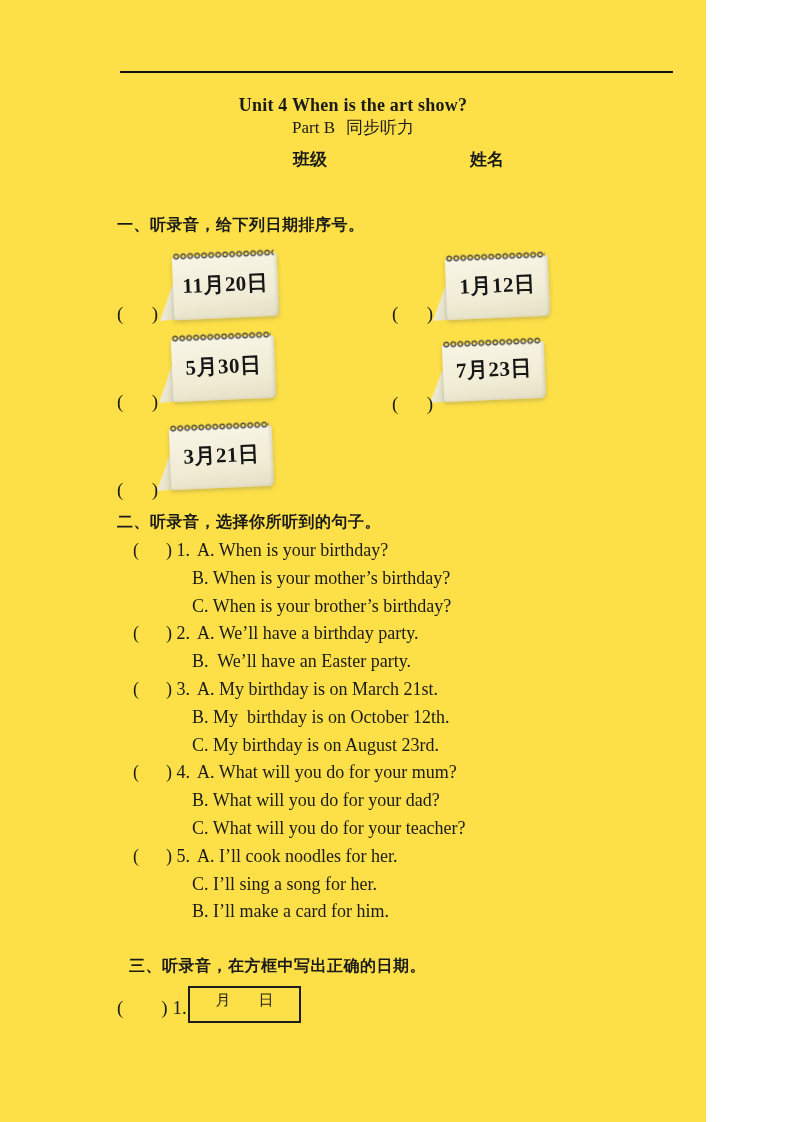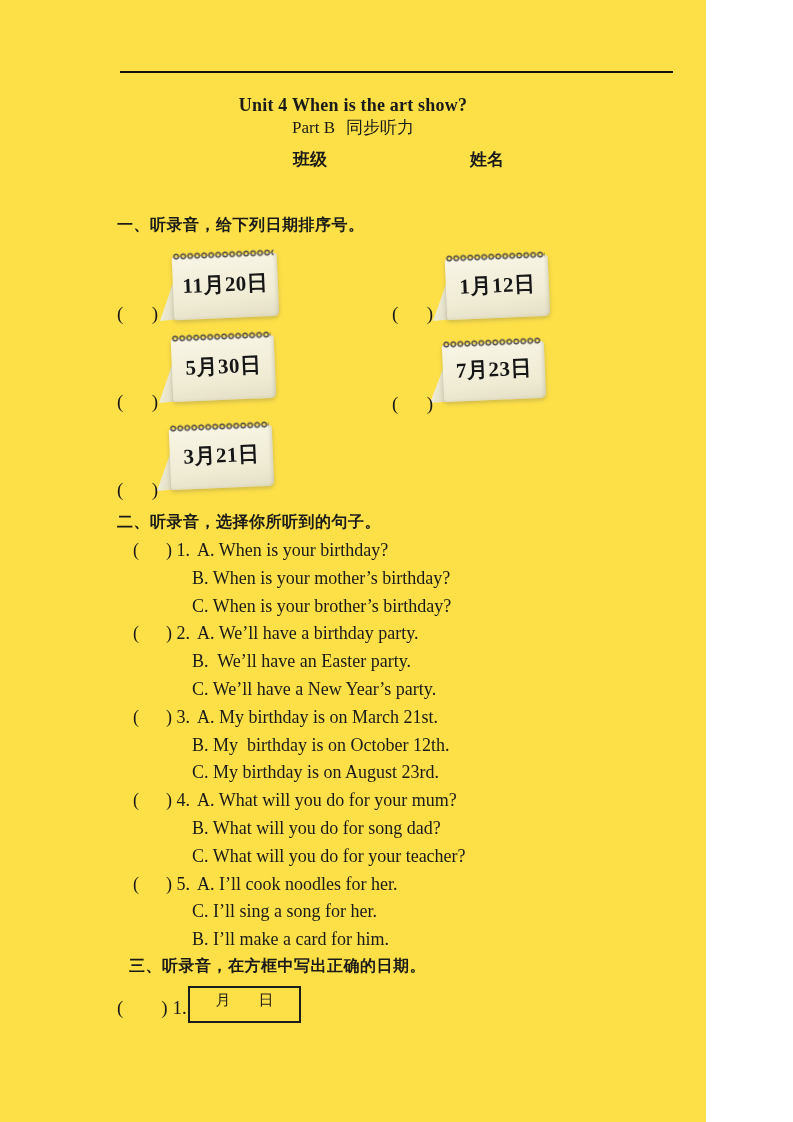--- a/index.html
+++ b/index.html
@@ -146,28 +146,27 @@
 
   <div class="sec-heading s2 cjk">二、听录音，选择你所听到的句子。</div>
 
   <div class="questions">
     <div class="qline"><span class="pre">(      ) 1.</span><span class="optA">A.  When is your birthday?</span></div>
     <div class="qline opt pre">B. When is your mother’s birthday?</div>
     <div class="qline opt pre">C. When is your brother’s birthday?</div>
 
     <div class="qline"><span class="pre">(      ) 2.</span><span class="optA">A. We’ll have a birthday party.</span></div>
     <div class="qline opt pre">B.  We’ll have an Easter party.</div>
-    <div class="qline opt pre">C. We’ll have a New Year’s party.</div>
 
     <div class="qline"><span class="pre">(      ) 3.</span><span class="optA">A. My birthday is on March 21st.</span></div>
     <div class="qline opt pre">B. My  birthday is on October 12th.</div>
     <div class="qline opt pre">C. My birthday is on August 23rd.</div>
 
     <div class="qline"><span class="pre">(      ) 4.</span><span class="optA">A. What will you do for your mum?</span></div>
-    <div class="qline opt pre">B. What will you do for song dad?</div>
+    <div class="qline opt pre">B. What will you do for your dad?</div>
     <div class="qline opt pre">C. What will you do for your teacher?</div>
 
     <div class="qline"><span class="pre">(      ) 5.</span><span class="optA">A. I’ll cook noodles for her.</span></div>
     <div class="qline opt pre">C. I’ll sing a song for her.</div>
     <div class="qline opt pre">B. I’ll make a card for him.</div>
   </div>
 
   <div class="sec-heading s3 cjk">三、听录音，在方框中写出正确的日期。</div>
 
   <span class="paren s3-marker">(        ) 1.</span>

